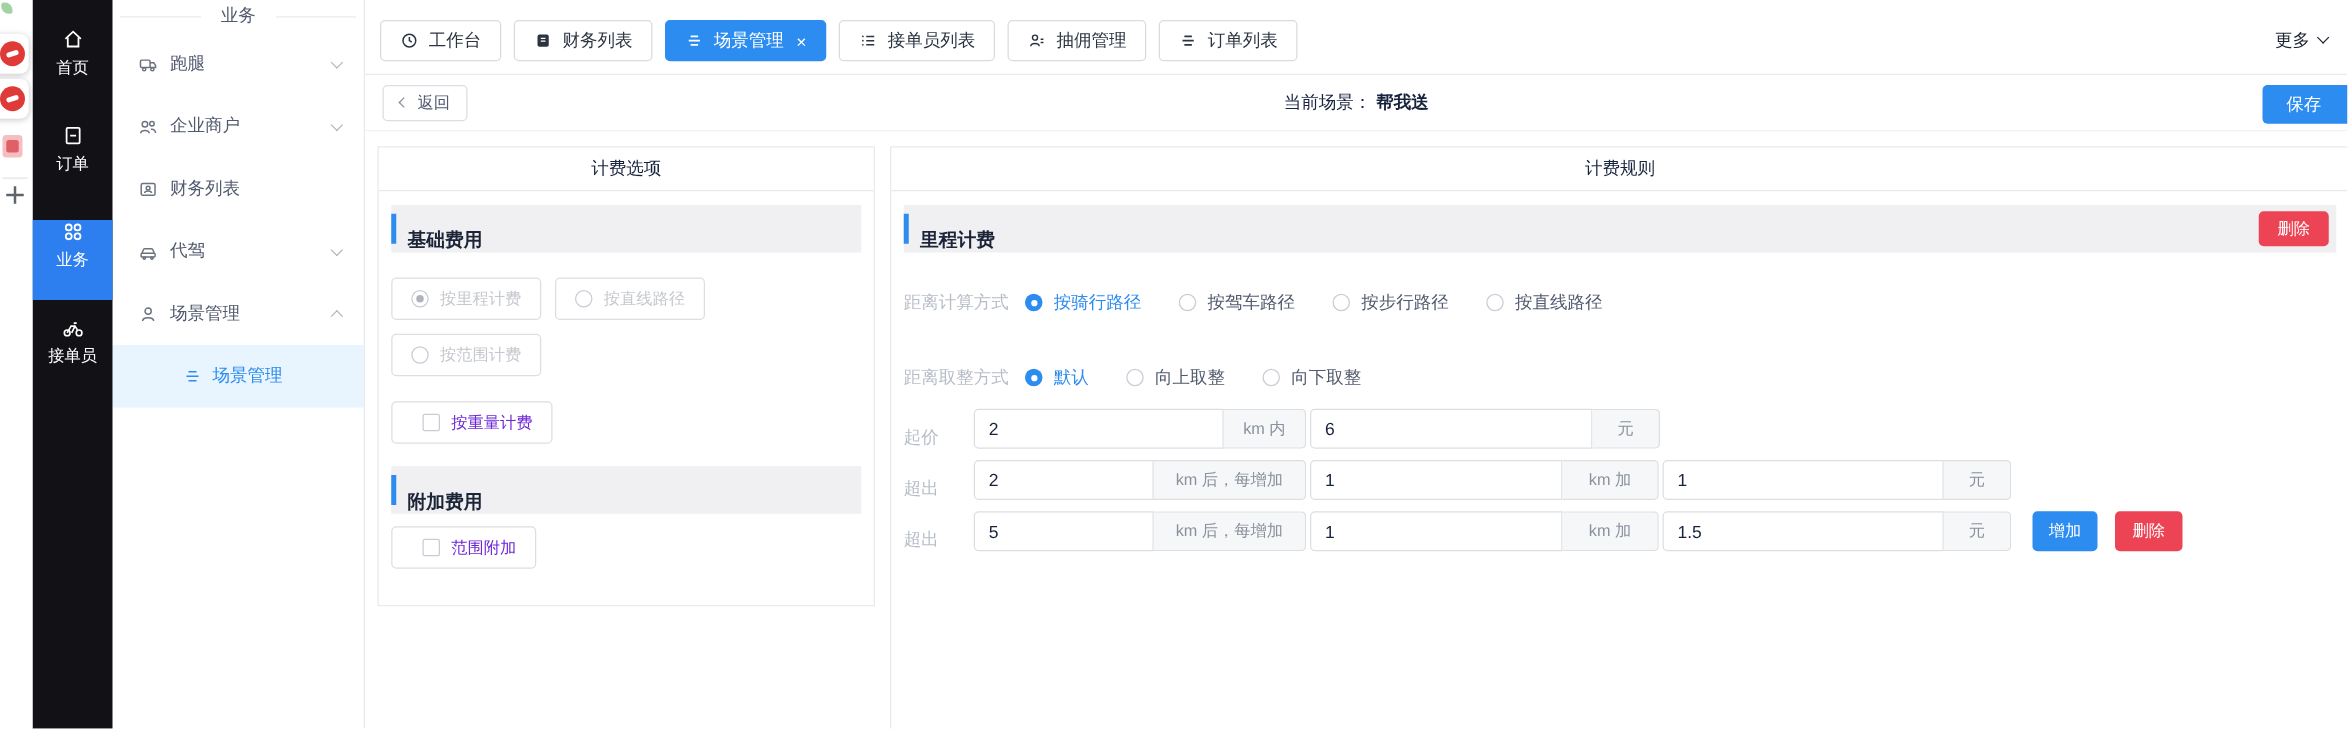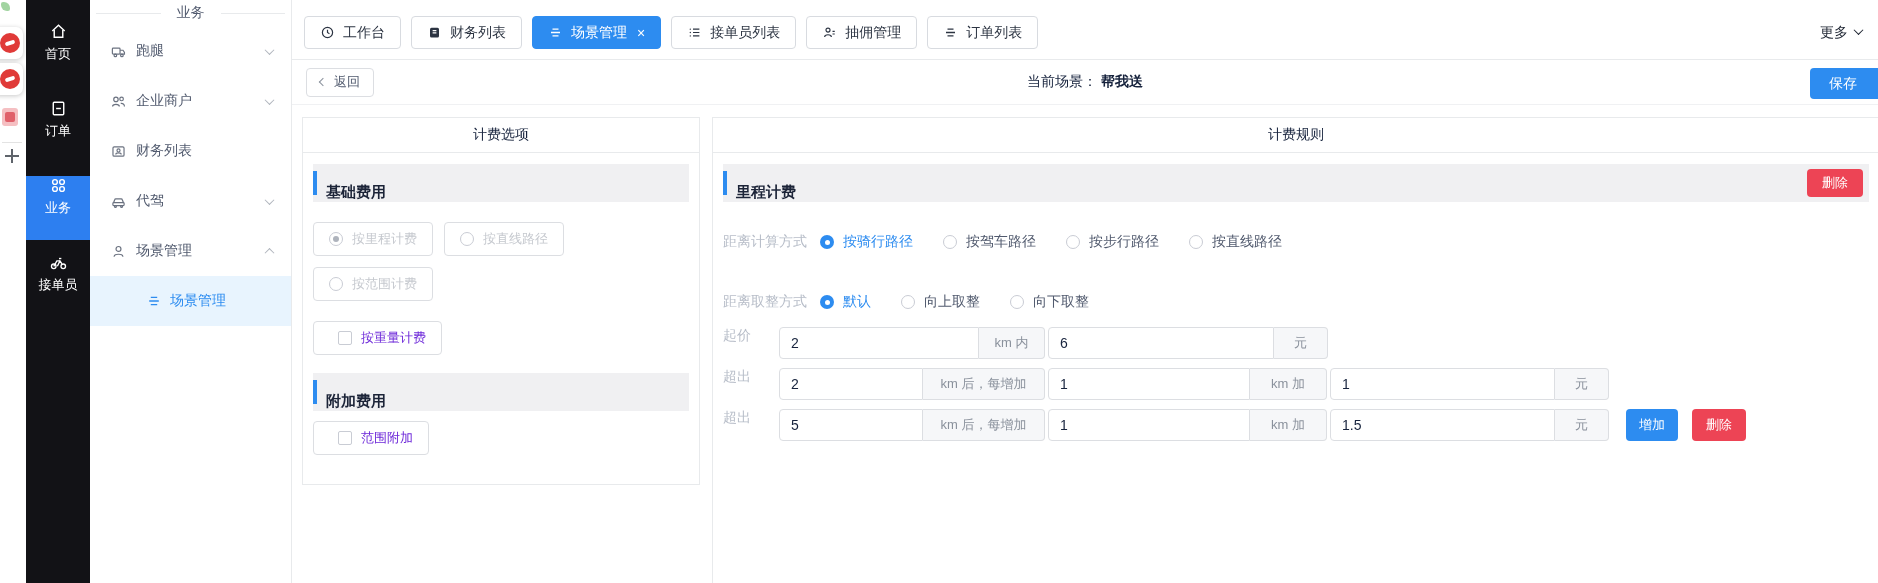--- a/index.html
+++ b/index.html
@@ -92,21 +92,21 @@
   .rdo.on-blue::after { content:""; position:absolute; left:4.5px; top:4.5px; width:5px; height:5px; border-radius:50%; background:#fff; }
   .row-calc { margin-top:31px; }
   .row-round { margin-top:42px; }
   .row-time { margin-top:43px; }
   .time-box { width:305px; height:34px; border:1px solid #dcdee2; border-radius:4px; display:flex; align-items:center; padding:0 10px; }
   .time-box input { flex:1; border:none; outline:none; font-size:14px; color:#17233d; font-family:"Liberation Sans",sans-serif; }
   .clk { width:15px; height:15px; color:#9aa0aa; flex:none; }
   .clk svg { width:100%; height:100%; display:block; }
   .add-btn { position:absolute; right:8px; top:1px; width:60px; height:31px; background:#2d8cf0; color:#fff; border:none; border-radius:4px; font-size:13px; cursor:pointer; }
 
-  .fee-row { display:flex; align-items:flex-start; margin-top:9px; }
+  .fee-row { display:flex; align-items:flex-end; margin-top:9px; }
   .fee-row.first { margin-top:16px; }
   .fee-label { width:56px; color:#b7bdc8; font-size:14px; flex:none; }
   .grp { display:flex; margin-right:3px; }
   .grp input { height:32px; border:1px solid #dcdee2; border-radius:4px 0 0 4px; padding:0 11px; font-size:14px; color:#17233d; outline:none; background:#fff; font-family:"Liberation Sans",sans-serif; }
   .grp .addon { height:32px; background:#f6f7f9; border:1px solid #dcdee2; border-left:none; border-radius:0 4px 4px 0; display:flex; align-items:center; justify-content:center; color:#8a919c; font-size:13px; padding:0 10px; }
   .wi-200{width:200px;} .wa-66{width:66px;} .wi-226{width:226px;} .wa-54{width:54px;}
   .wi-144{width:144px;} .wa-122{width:122px;} .wi-202{width:202px;} .wa-77{width:77px;} .wi-225{width:225px;}
   .mini-btn { height:32px; border:none; border-radius:4px; color:#fff; font-size:13px; cursor:pointer; }
   .mini-blue { width:52px; background:#2d8cf0; margin-left:14px; }
   .mini-red { width:54px; background:#ed4455; margin-left:14px; }

